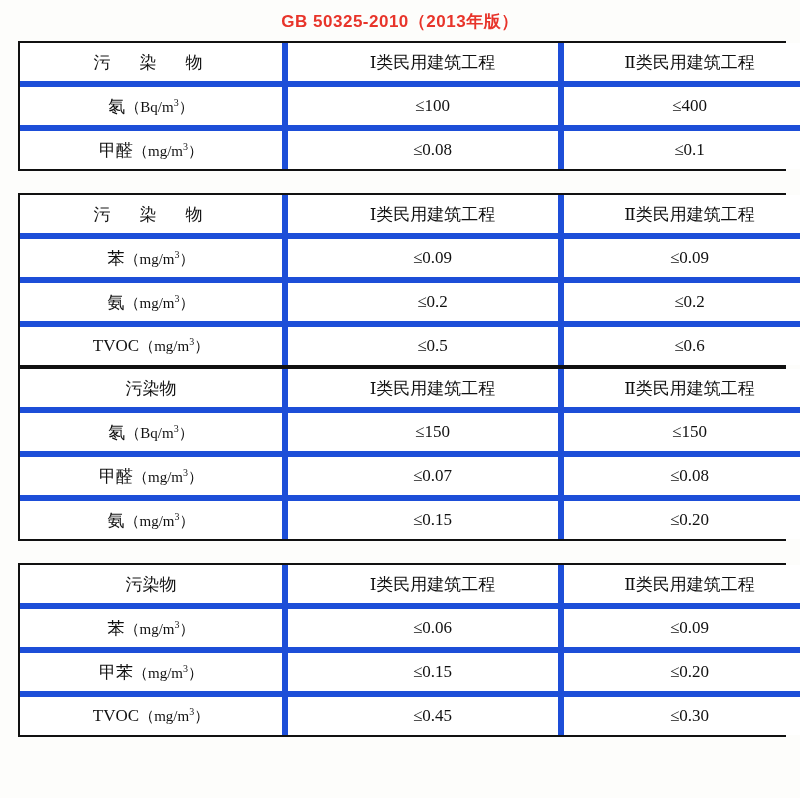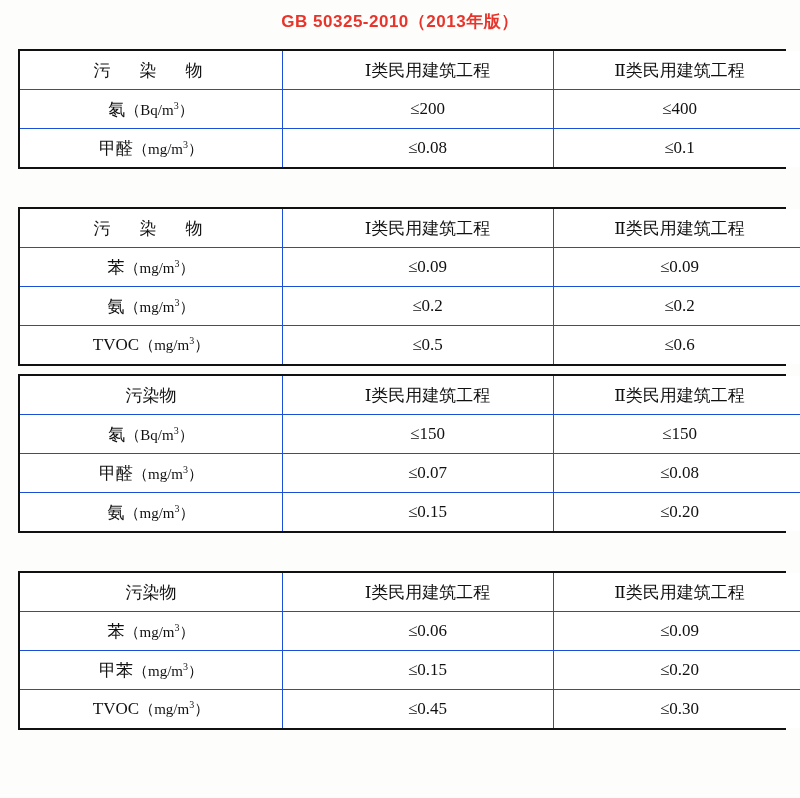--- a/index.html
+++ b/index.html
@@ -65,29 +65,29 @@
     font-size: 10px;
     vertical-align: super;
   }
   .val {
     font-family: "Liberation Serif", "DejaVu Serif", serif;
     font-size: 17px;
   }
   .tbl-wrap {
     border: 2px solid #111;
     width: 764px;
-    margin: 8px auto;
+    margin: 0 auto;
     box-sizing: content-box;
   }
   .tbl-wrap table.std {
     width: 100%;
     border: none;
   }
   .tbl-wrap table.std td {
-    border: 1px solid #1d4ed8;
+    border: 6px solid #1d4ed8;
   }
   .tbl-wrap table.std tr:first-child td { border-top: none; }
   .tbl-wrap table.std tr:last-child td { border-bottom: none; }
   .tbl-wrap table.std td:first-child { border-left: none; }
   .tbl-wrap table.std td:last-child { border-right: none; }
 </style>
 </head>
 <body>
 
 <div class="page">
@@ -97,21 +97,21 @@
   <div class="tbl-wrap">
     <table class="std">
       <tbody>
         <tr>
           <td class="col0 hdr-pollutant">污　染　物</td>
           <td class="col1">Ⅰ类民用建筑工程</td>
           <td class="col2">Ⅱ类民用建筑工程</td>
         </tr>
         <tr>
           <td class="col0"><span>氡</span><span class="unit">（<span>Bq/m</span><sup>3</sup>）</span></td>
-          <td class="col1 val">≤200</td>
+          <td class="col1 val">≤100</td>
           <td class="col2 val">≤400</td>
         </tr>
         <tr>
           <td class="col0"><span>甲醛</span><span class="unit">（<span>mg/m</span><sup>3</sup>）</span></td>
           <td class="col1 val">≤0.08</td>
           <td class="col2 val">≤0.1</td>
         </tr>
       </tbody>
     </table>
   </div>

